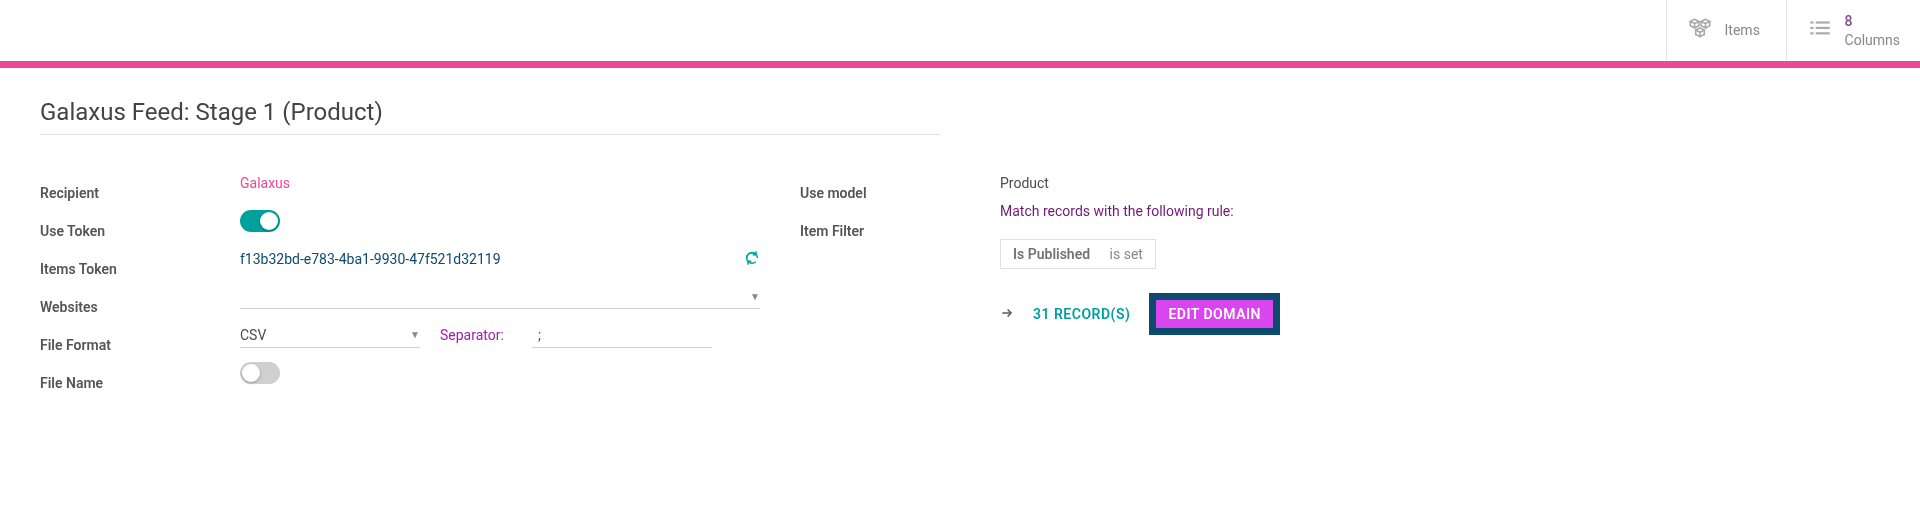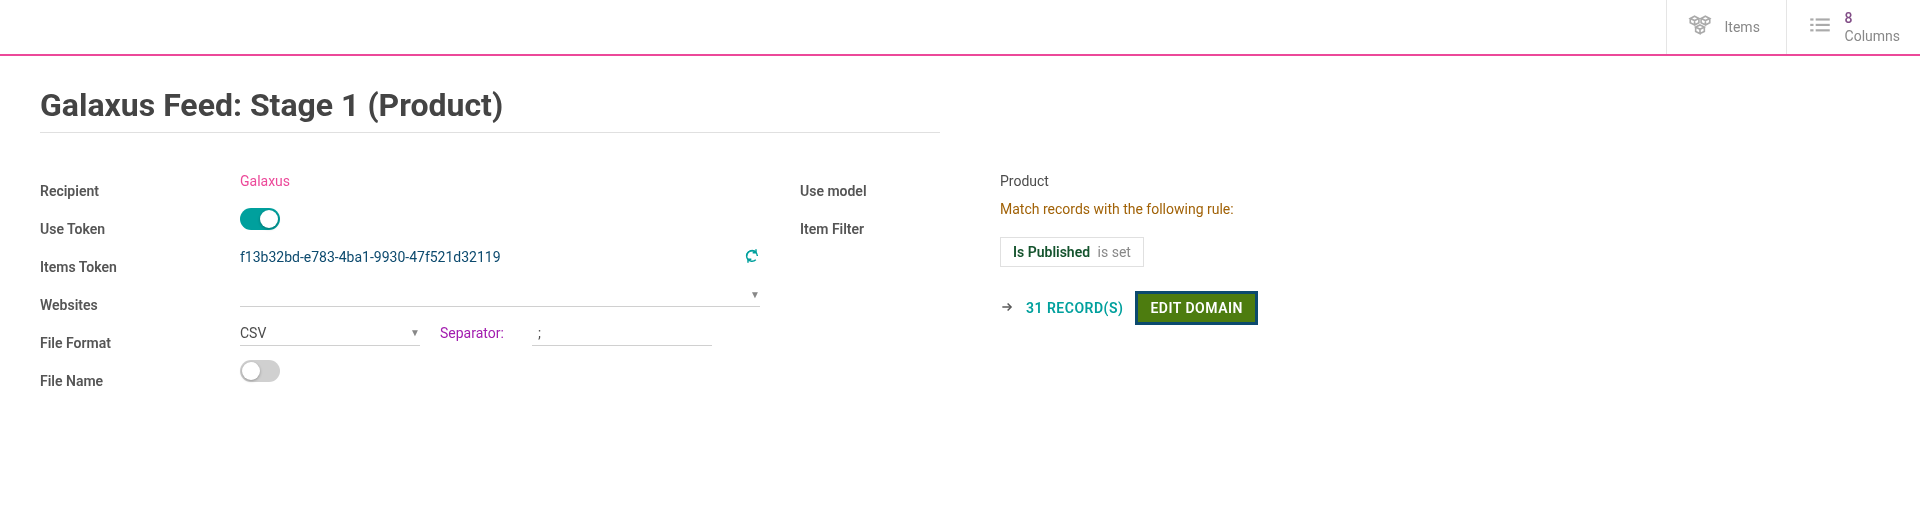--- a/index.html
+++ b/index.html
@@ -11,22 +11,22 @@
       font-family: -apple-system, BlinkMacSystemFont, "Segoe UI", Roboto, "Helvetica Neue", Arial, sans-serif;
       font-size: 14px;
       color: #4c4c4c;
       background: #ffffff;
     }
     
     
     .top-tabs {
       display: flex;
       justify-content: flex-end;
-      border-bottom: 2px solid #ec4899;
-      height: 56px;
+      border-bottom: 7px solid #ec4899;
+      height: 68px;
     }
     .top-tab {
       display: flex;
       align-items: center;
       gap: 12px;
       padding: 8px 20px;
       border-left: 1px solid #e5e5e5;
       color: #888;
       cursor: pointer;
       min-width: 120px;
@@ -42,22 +42,22 @@
     .top-tab-count {
       color: #824e87;
       font-weight: 500;
     }
 
     
     .page-body {
       padding: 30px 40px;
     }
     .page-title {
-      font-size: 32px;
-      font-weight: 700;
+      font-size: 24px;
+      font-weight: 400;
       color: #444;
       padding-bottom: 8px;
       border-bottom: 1px solid #e0e0e0;
       margin-bottom: 30px;
       max-width: 900px;
     }
 
     .columns {
       display: flex;
       gap: 40px;
@@ -152,59 +152,59 @@
       margin-right: 18px;
     }
     .sep-value {
       border-bottom: 1px solid #d0d0d0;
       padding: 4px 6px;
       min-width: 180px;
     }
 
     
     .filter-rule-text {
-      color: #a16207;
+      color: #701a75;
       margin-bottom: 10px;
     }
     .rule-badge {
       display: inline-block;
       border: 1px solid #e0e0e0;
       padding: 6px 12px;
       margin-bottom: 14px;
     }
     .rule-field {
       font-weight: 600;
-      color: #14532d;
+      color: #737373;
     }
     .rule-op {
       color: #888;
-      margin-left: 4px;
+      margin-left: 16px;
     }
     .records-row {
       display: flex;
       align-items: center;
-      gap: 12px;
+      gap: 19px;
       text-align: right;
     }
     .arrow-icon {
       color: #555;
     }
     .records-link {
       color: #00a09d;
       font-weight: 600;
       letter-spacing: 0.5px;
       cursor: pointer;
     }
     .edit-domain-btn {
-      background: #4d7c0f;
+      background: #d946ef;
       color: #fff;
       font-weight: 600;
       letter-spacing: 0.5px;
       padding: 6px 12px;
-      border: 3px solid #0c4a6e;
+      border: 7px solid #0c4a6e;
       cursor: pointer;
     }
   </style>
 </head>
 <body>
 
 <div class="top-tabs">
   <div class="top-tab">
     <span class="top-tab-icon">
       <svg width="26" height="26" viewBox="0 0 24 24" fill="none" stroke="currentColor" stroke-width="1.5">

